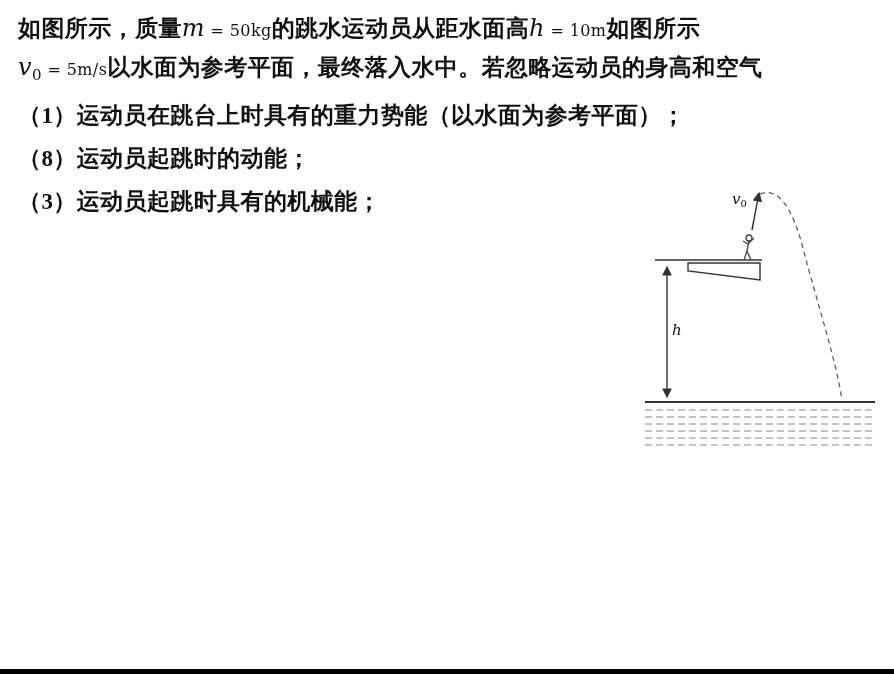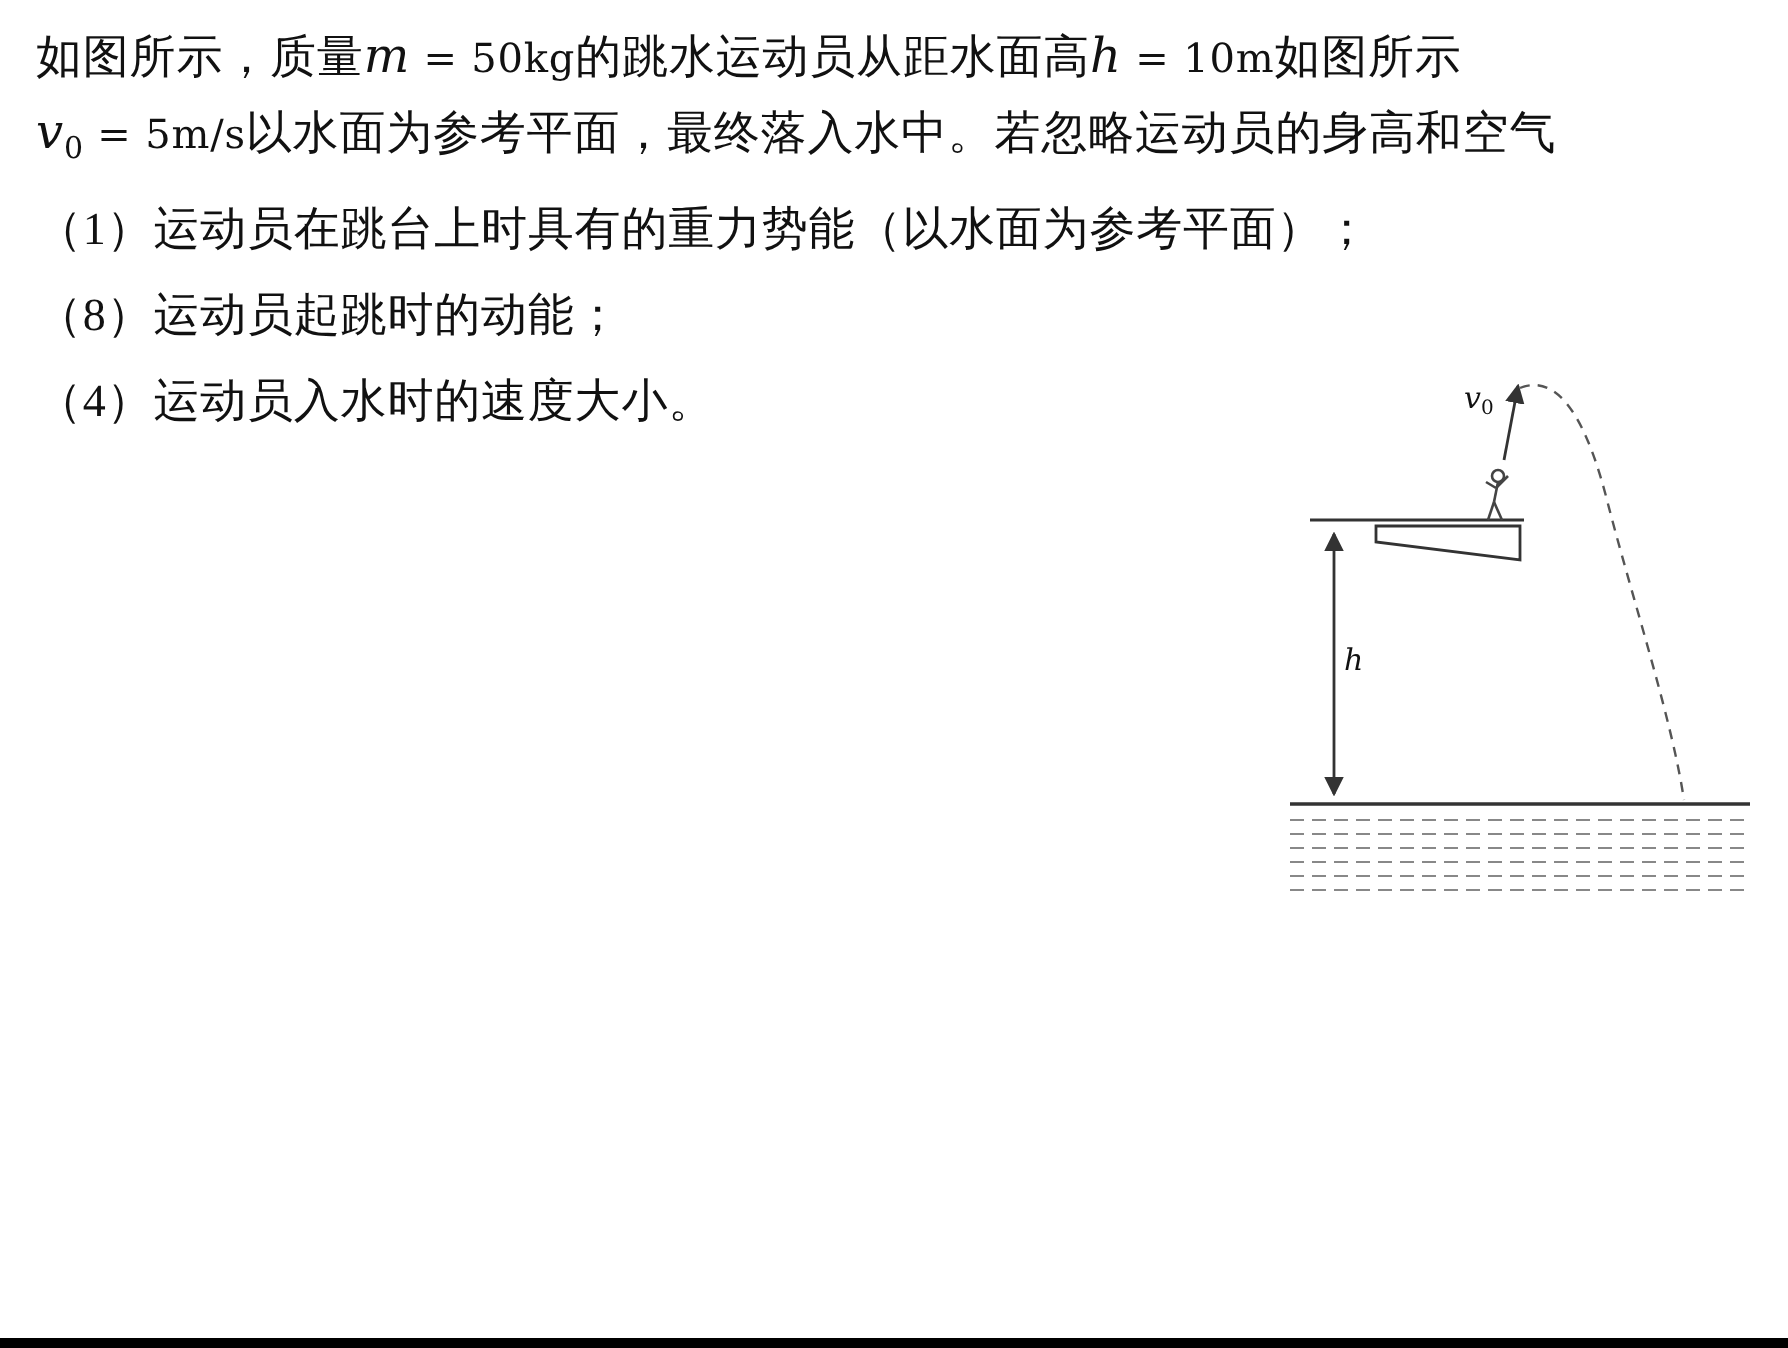--- a/index.html
+++ b/index.html
@@ -28,31 +28,31 @@
     letter-spacing: 0.4px;
     white-space: nowrap;
   }
   .qline {
     font-size: 23px;
     line-height: 43px;
     font-weight: 700;
     letter-spacing: 0.4px;
     white-space: nowrap;
   }
-  .cn { font-weight: 400; margin-top: 12px; }
+  .cn { font-weight: 700; margin-top: 12px; }
   .mvar {
     font-family: "DejaVu Serif", serif;
     font-style: italic;
     font-weight: 400;
     font-size: 24px;
   }
   .mrom {
     font-family: "DejaVu Serif", serif;
     font-weight: 400;
-    font-size: 20px;
+    font-size: 16px;
   }
   .msub {
     font-family: "DejaVu Serif", serif;
     font-weight: 400;
     font-size: 15px;
     vertical-align: -5px;
   }
   .msup {
     font-family: "DejaVu Serif", serif;
     font-weight: 400;
@@ -80,21 +80,21 @@
 <body>
 
 <div class="text-block">
   <div class="pline"><span class="cn">如图所示，质量</span><span class="mvar">m</span><span class="mrom"> = 50kg</span><span class="cn">的跳水运动员从距水面高</span><span class="mvar">h</span><span class="mrom"> = 10m</span><span class="cn">如图所示</span></div>
 
   <div class="pline"><span class="mvar">v</span><span class="msub">0</span><span class="mrom"> = 5m/s</span><span class="cn">以水面为参考平面，最终落入水中。若忽略运动员的身高和空气</span></div>
 
 
   <div class="qline"><span class="cn">（1）运动员在跳台上时具有的重力势能（以水面为参考平面）；</span></div>
   <div class="qline"><span class="cn">（8）运动员起跳时的动能；</span></div>
-  <div class="qline"><span class="cn">（4）运动员入水时的速度大小。</span></div>
+  <div class="qline"><span class="cn">（3）运动员起跳时具有的机械能；</span></div>
 </div>
 
 <div class="figure">
   <svg width="250" height="290" viewBox="0 0 250 290" xmlns="http://www.w3.org/2000/svg">
     <defs>
       <marker id="ah" viewBox="0 0 8 8" refX="7" refY="4" markerWidth="7" markerHeight="7" orient="auto-start-reverse">
         <path d="M0,0 L8,4 L0,8 Z" fill="#333333"></path>
       </marker>
     </defs>
 

